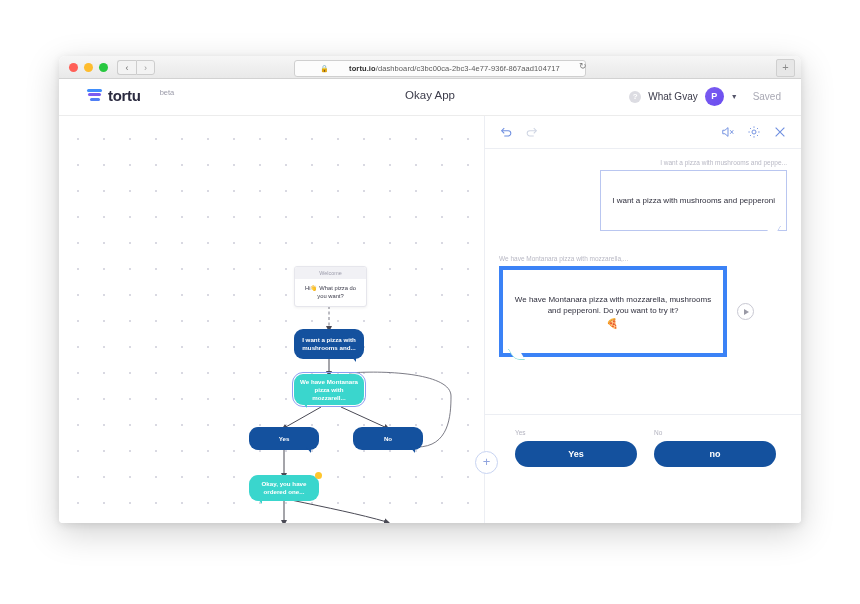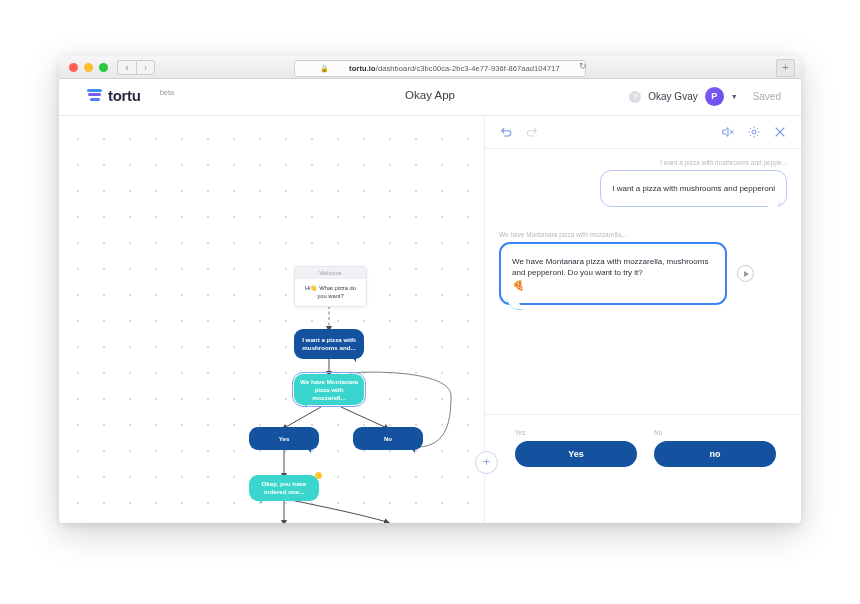--- a/index.html
+++ b/index.html
@@ -297,22 +297,22 @@
   .msg-row { margin-bottom: 14px; }
   .msg-hint {
     font-size: 6.5px;
     color: #b8b8c4;
     margin-bottom: 4px;
   }
   .msg-row.user .msg-hint { text-align: right; }
   .bubble {
     position: relative;
     display: inline-block;
-    border-radius: 11px;
-    padding: 12px 11px;
+    border-radius: 0;
+    padding: 24px 11px;
     font-size: 8px;
     line-height: 11px;
     color: #2f2f3d;
     box-sizing: border-box;
   }
   .bubble.user {
     border: 1px solid #b9c6f0;
     background: #ffffff;
     float: right;
     max-width: 215px;
@@ -322,23 +322,24 @@
     position: absolute;
     right: 8px; bottom: -7px;
     width: 10px; height: 10px;
     border-right: 1px solid #b9c6f0;
     border-bottom: 1px solid #b9c6f0;
     background: #fff;
     transform: skewX(-30deg);
     border-radius: 0 0 6px 0;
   }
   .bubble.bot {
-    border: 2px solid #3b82f6;
+    border: 4px solid #3b82f6;
     background: #ffffff;
     max-width: 228px;
+    text-align: center;
   }
   .bubble.bot::after {
     content: "";
     position: absolute;
     left: 8px; bottom: -7px;
     width: 10px; height: 10px;
     border-left: 1px solid #8fe0dc;
     border-bottom: 1px solid #8fe0dc;
     background: #fff;
     transform: skewX(30deg);
@@ -426,21 +427,21 @@
         <div class="bar b1"></div>
         <div class="bar b2"></div>
         <div class="bar b3"></div>
       </div>
       <span class="word">tortu</span>
       <span class="beta">beta</span>
     </div>
     <div id="apptitle">Okay App</div>
     <div id="userarea">
       <div id="help">?</div>
-      <span>Okay Gvay</span>
+      <span>What Gvay</span>
       <div id="avatar">P</div>
       <span id="caret">▼</span>
       <span id="saved">Saved</span>
     </div>
   </div>
 
   <div id="body">
 
     <div id="canvas">
 

